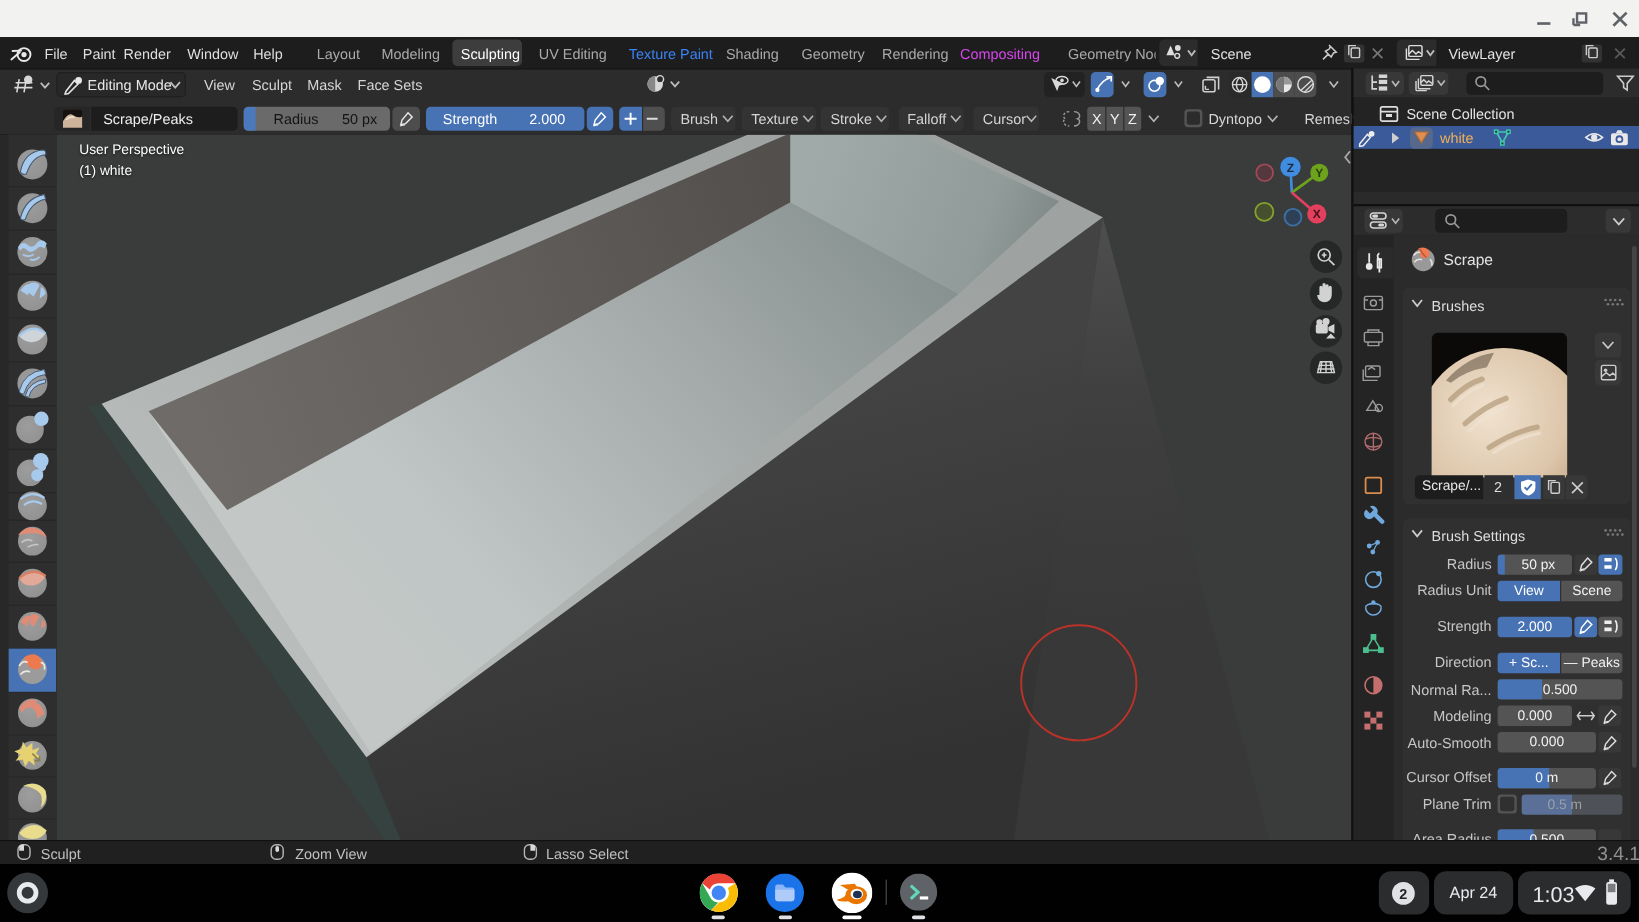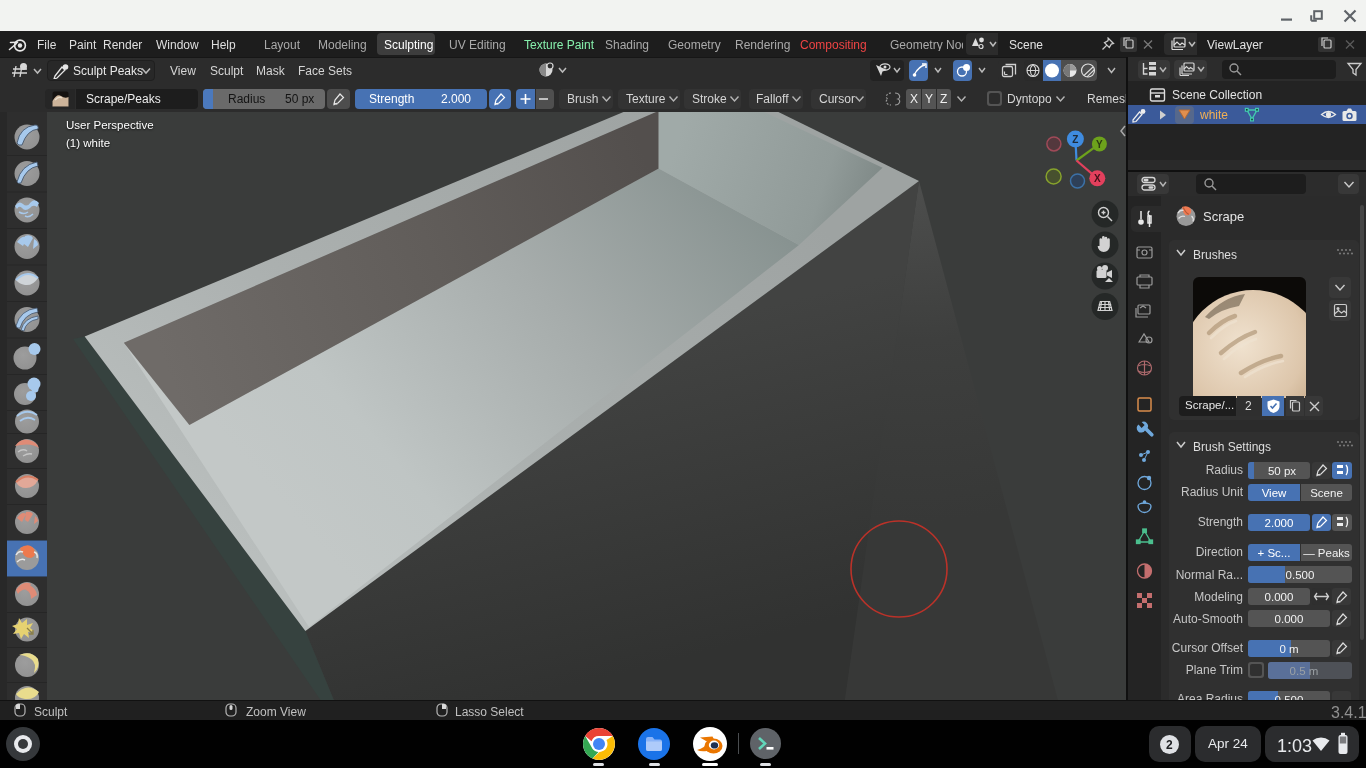--- a/index.html
+++ b/index.html
@@ -41,25 +41,25 @@
 <div class="txt" style="left:69px;top:39px;color:#dfdfdf">Paint</div>
 <div class="txt" style="left:103px;top:39px;color:#dfdfdf">Render</div>
 <div class="txt" style="left:156px;top:39px;color:#dfdfdf">Window</div>
 <div class="txt" style="left:211px;top:39px;color:#dfdfdf">Help</div>
 
 <div class="txt" style="left:264px;top:39px;color:#aaa">Layout</div>
 <div class="txt" style="left:318px;top:39px;color:#aaa">Modeling</div>
 <div class="btn" style="left:377px;top:33px;width:58px;height:22px;background:#3d3d3d"></div>
 <div class="txt" style="left:384px;top:39px;color:#fff">Sculpting</div>
 <div class="txt" style="left:449px;top:39px;color:#aaa">UV Editing</div>
-<div class="txt" style="left:524px;top:39px;color:#86efac">Texture Paint</div>
+<div class="txt" style="left:524px;top:39px;color:#3b82f6">Texture Paint</div>
 <div class="txt" style="left:605px;top:39px;color:#aaa">Shading</div>
 <div class="txt" style="left:668px;top:39px;color:#aaa">Geometry</div>
 <div class="txt" style="left:735px;top:39px;color:#aaa">Rendering</div>
-<div class="txt" style="left:800px;top:39px;color:#ef4444">Compositing</div>
+<div class="txt" style="left:800px;top:39px;color:#d946ef">Compositing</div>
 <div class="txt" style="left:890px;top:39px;color:#aaa;width:73px;overflow:hidden">Geometry Nod</div>
 
 <div class="btn" style="left:966px;top:33px;width:32px;height:22px;background:#2c2c2c;border-radius:4px 0 0 4px"></div>
 <div class="fld" style="left:999px;top:33px;width:162px;height:22px;border-radius:0 4px 4px 0"></div>
 <svg class="abs" style="left:971px;top:36px" width="26" height="16" viewBox="0 0 26 16">
  <g fill="#ddd">
         <path d="M4.5 2 l3.5 8 h-7 z"></path>
         <circle cx="10.5" cy="4" r="2.4"></circle>
         <circle cx="10" cy="10.5" r="2" fill="none" stroke="#ddd" stroke-width="1.2"></circle>
       </g>
@@ -103,21 +103,21 @@
   <path d="M3 8 h14 M2 12 h15 M6 5 l-2 11 M12 5 l-2 11"></path>
  </g>
  <circle cx="13.5" cy="5.5" r="3.5" fill="#d8d8d8"></circle>
  <path d="M24 8 l3.5 4 l3.5-4" fill="none" stroke="#bbb" stroke-width="1.5"></path>
 </svg>
 <div class="btn" style="left:47px;top:60px;width:108px;height:21px;background:#282828;border:1px solid #1f1f1f"></div>
 <svg class="abs" style="left:52px;top:62px" width="18" height="17" viewBox="0 0 18 17">
  <path d="M3 14 L10 5 l3 3 L5 16 l-3 1 Z" fill="none" stroke="#e6e6e6" stroke-width="1.3"></path>
  <circle cx="13.5" cy="5" r="2.8" fill="#e6e6e6"></circle>
 </svg>
-<div class="txt" style="left:73px;top:65px;color:#e8e8e8">Sculpt Peaks</div>
+<div class="txt" style="left:73px;top:65px;color:#e8e8e8">Editing Mode</div>
 <svg class="abs" style="left:140px;top:66px" width="12" height="10" viewBox="0 0 12 10">
       <path d="M2 2.5 l4 4.5 l4-4.5" fill="none" stroke="#bbb" stroke-width="1.5"></path>
     </svg>
 <div class="txt" style="left:170px;top:65px">View</div>
 <div class="txt" style="left:210px;top:65px">Sculpt</div>
 <div class="txt" style="left:256px;top:65px">Mask</div>
 <div class="txt" style="left:298px;top:65px">Face Sets</div>
 <svg class="abs" style="left:537px;top:62px" width="32" height="17" viewBox="0 0 32 17">
  <circle cx="9" cy="8" r="6.5" fill="#d8d8d8"></circle>
       <path d="M9 1.5 a6.5 6.5 0 0 0 0 13 z" fill="#888"></path>

